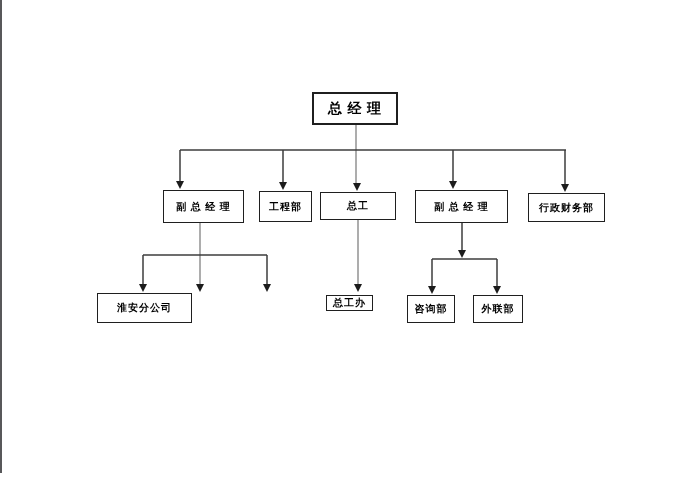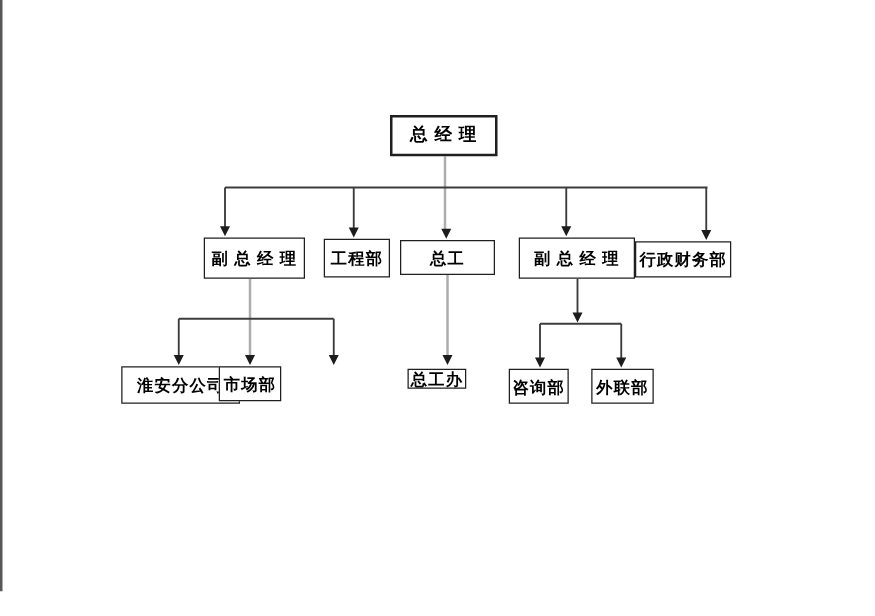--- a/index.html
+++ b/index.html
@@ -23,21 +23,21 @@
   }
   .node {
     position: absolute;
     box-sizing: border-box;
     border: 1.5px solid #1f1f1f;
     background: #ffffff;
     color: #000000;
     display: flex;
     align-items: center;
     justify-content: center;
-    font-size: 13px;
+    font-size: 10px;
     font-weight: bold;
     letter-spacing: 1px;
     white-space: nowrap;
     line-height: 1;
   }
   .node.root {
     border-width: 2px;
     font-size: 14px;
   }
 </style>
@@ -83,21 +83,20 @@
       <polygon points="493,286 501,286 497,294"></polygon>
     </g>
   </svg>
 
   <div class="node root" style="left:312px; top:92px;  width:86px; height:33px">总 经 理</div>
 
   <div class="node" style="left:163px; top:190px; width:81px; height:33px">副 总 经 理</div>
   <div class="node" style="left:259px; top:191px; width:53px; height:31px">工程部</div>
   <div class="node" style="left:320px; top:192px; width:76px; height:28px">总工</div>
   <div class="node" style="left:415px; top:190px; width:93px; height:33px">副 总 经 理</div>
-  <div class="node" style="left:508px; top:193px; width:77px; height:29px">行政财务部</div>
+  <div class="node" style="left:528px; top:193px; width:77px; height:29px">行政财务部</div>
 
   <div class="node" style="left:97px;  top:293px; width:95px; height:30px">淮安分公司</div>
-  <div class="node" style="left:175px; top:293px; width:50px; height:28px">市场部</div>
   <div class="node" style="left:326px; top:295px; width:47px; height:16px">总工办</div>
   <div class="node" style="left:407px; top:295px; width:48px; height:28px">咨询部</div>
   <div class="node" style="left:473px; top:295px; width:50px; height:28px">外联部</div>
 
 </div>
 
 </body></html>

